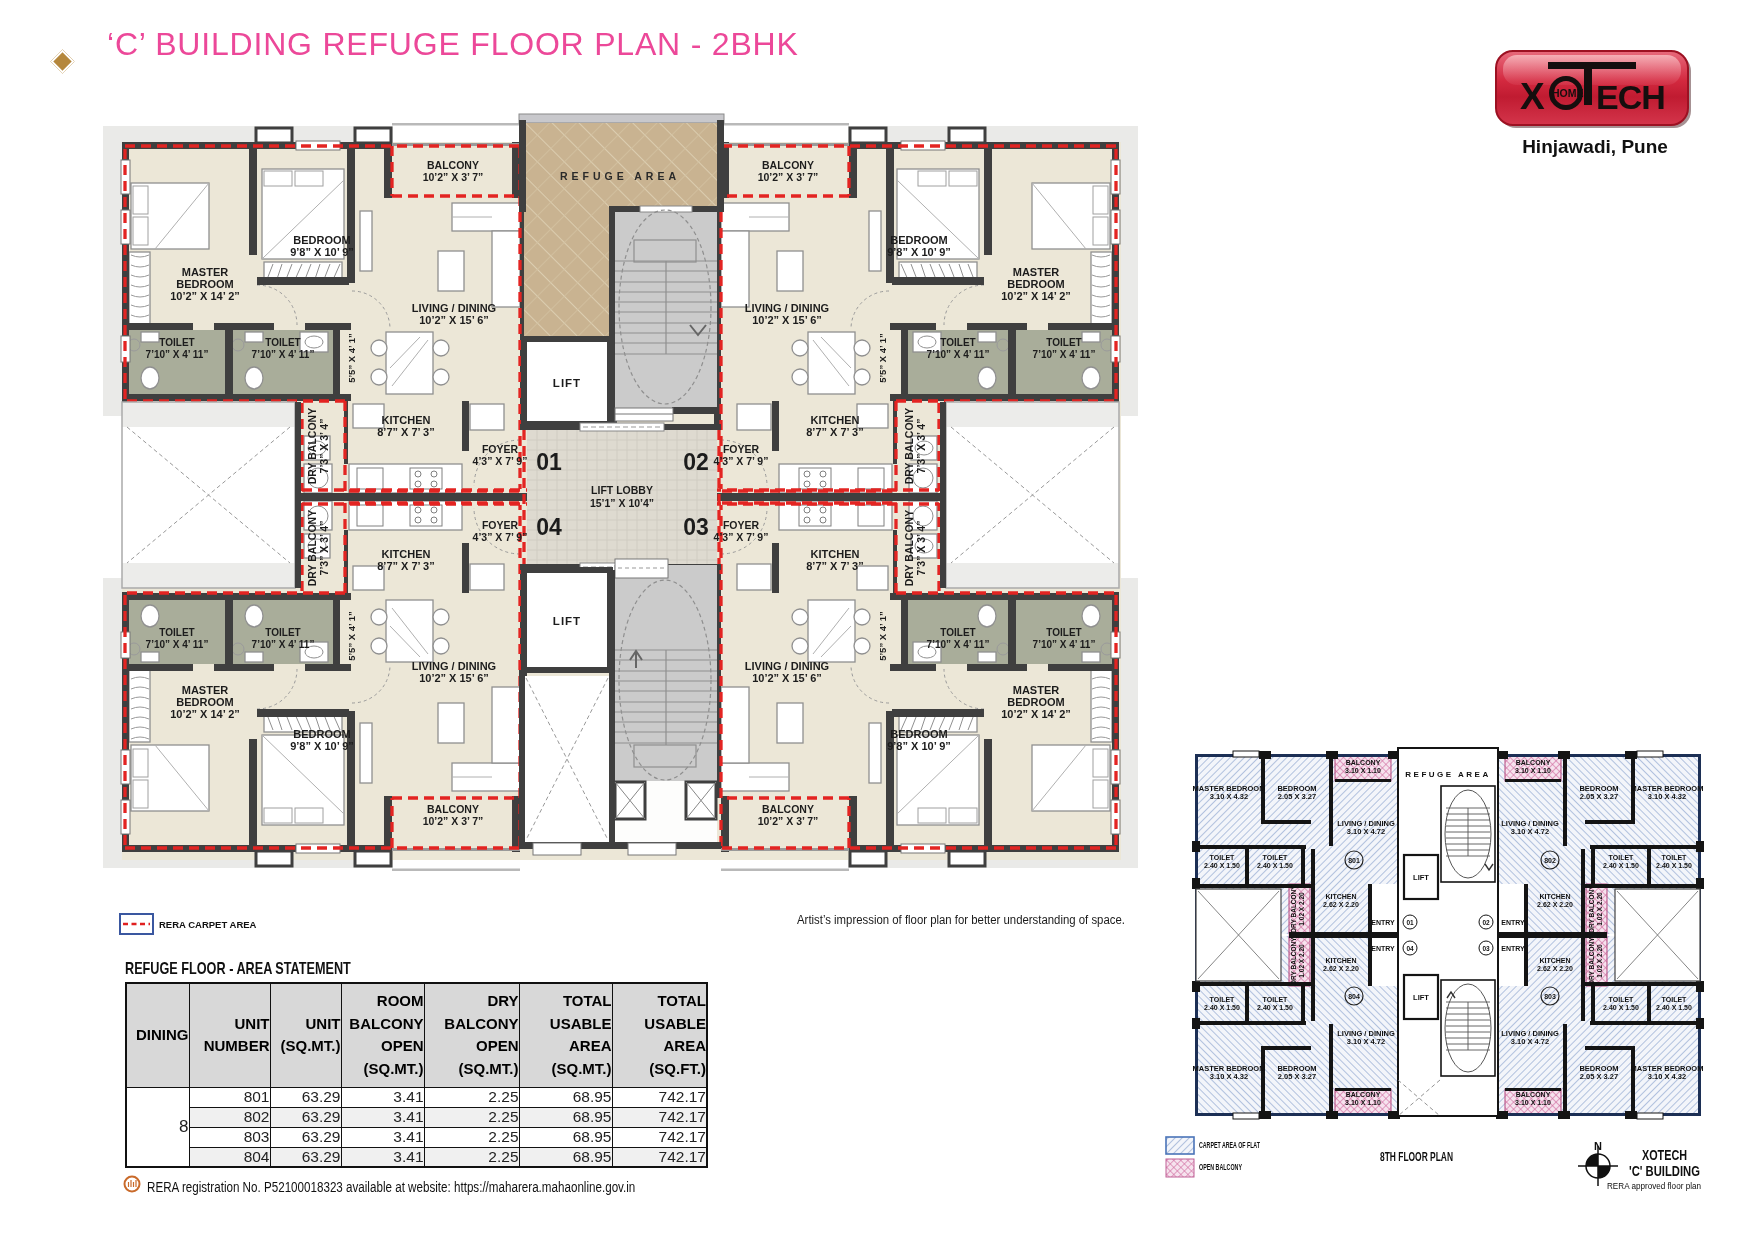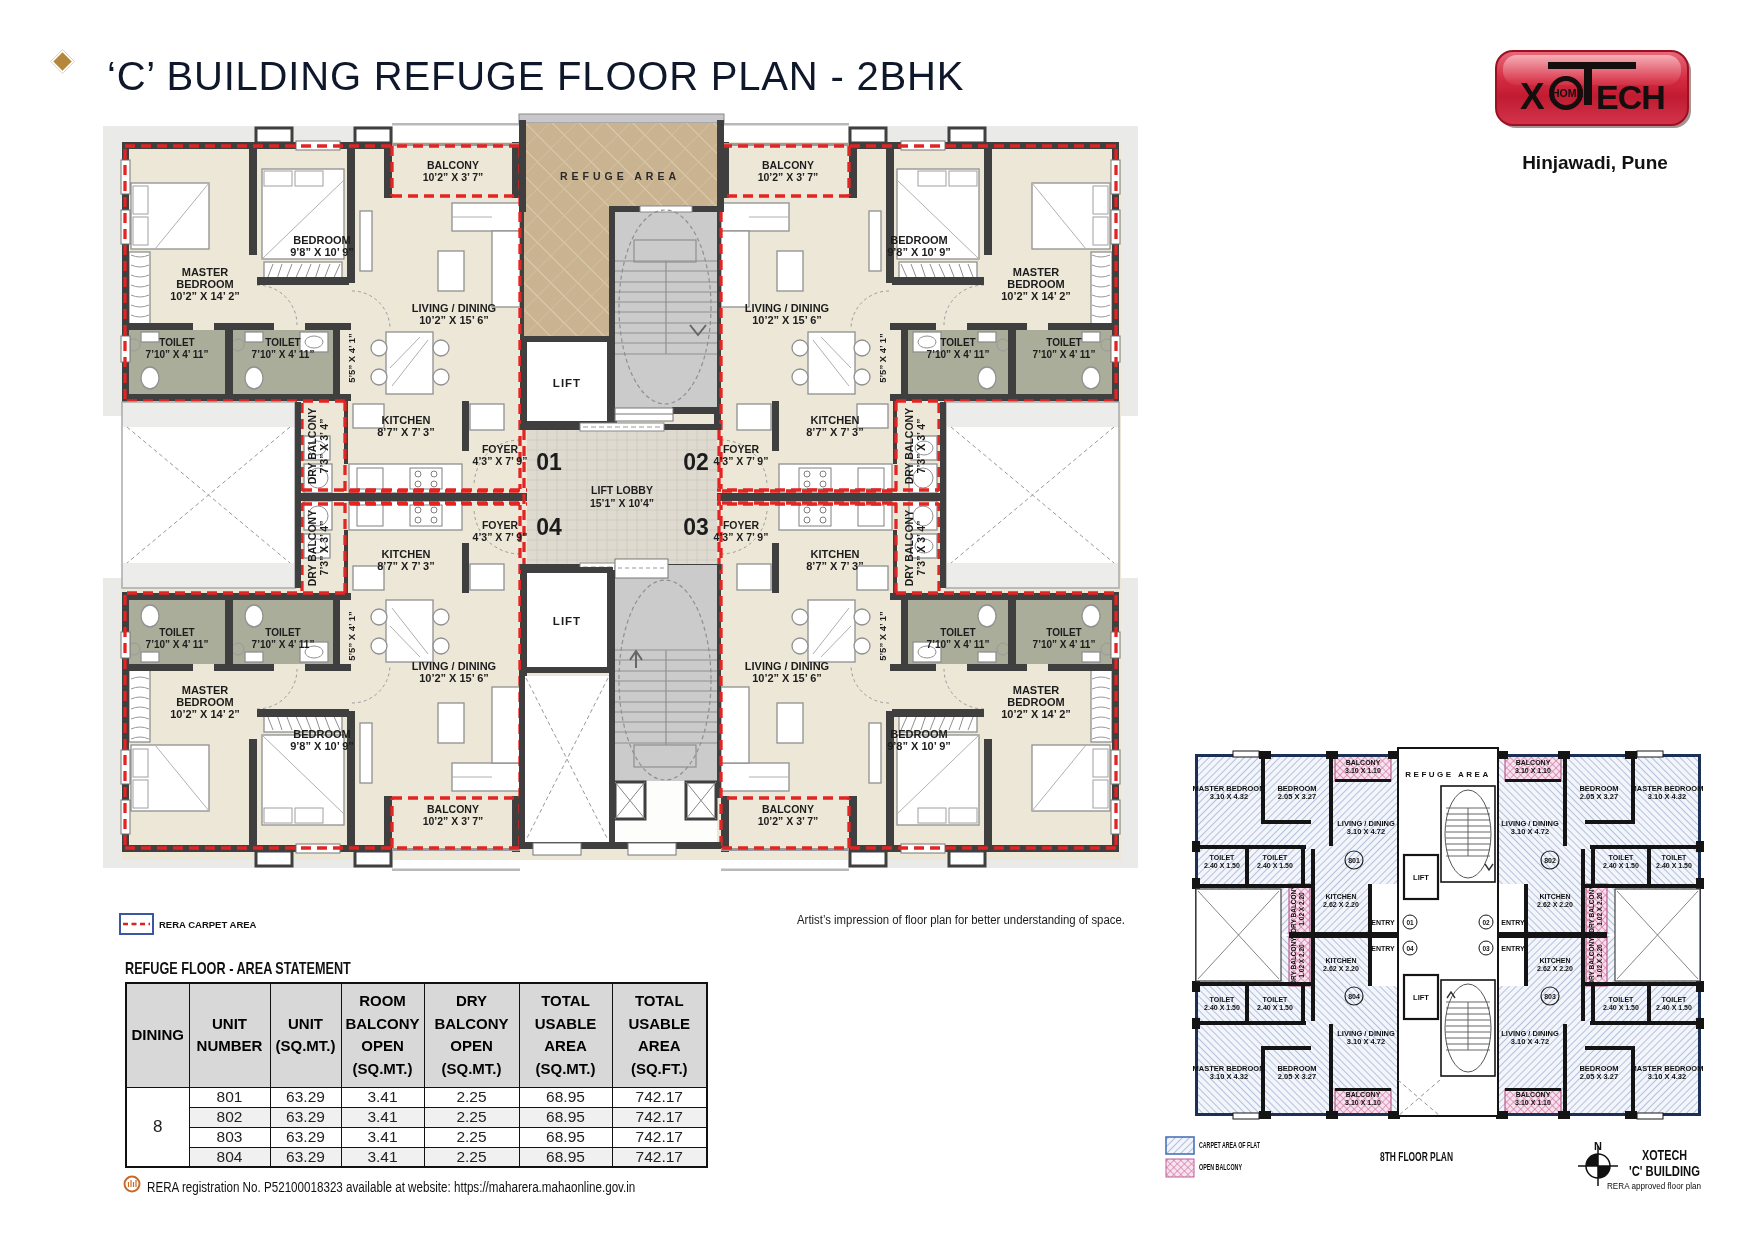--- a/index.html
+++ b/index.html
@@ -1,31 +1,31 @@
 <!DOCTYPE html>
 <html><head>
 <meta charset="utf-8">
 <style>
   html,body{margin:0;padding:0;}
   body{width:1755px;height:1241px;background:#fff;position:relative;overflow:hidden;
        font-family:"Liberation Sans",sans-serif;}
   .abs{position:absolute;}
-  #title{left:107px;top:54px;font-size:40px;color:#0f172a;letter-spacing:0.8px;}
+  #title{left:107px;top:26px;font-size:32px;color:#ec4899;letter-spacing:0.8px;}
   #diamond{left:54px;top:53px;width:17px;height:17px;background:#b5873c;transform:rotate(45deg);
            box-shadow:0 0 0 2px #fff inset, 0 0 0 3.5px #b5873c inset;}
   #artists{left:797px;top:913px;font-size:12.5px;color:#1a1a1a;transform:scaleX(0.91);transform-origin:left center;}
   #areatitle{left:125px;top:959px;font-size:17px;font-weight:bold;color:#111;transform:scaleX(0.745);transform-origin:left center;}
   table{border-collapse:collapse;table-layout:fixed;}
   #tblwrap{left:125px;top:982px;}
-  td,th{border:1.5px solid #111;font-family:"Liberation Sans",sans-serif;text-align:center;vertical-align:middle;padding:0;}
+  td,th{border:1.5px solid #111;font-family:"Liberation Sans",sans-serif;text-align:right;vertical-align:middle;padding:0;}
   th{background:#d8d8d8;font-size:15px;font-weight:bold;line-height:1.5;}
   td{font-size:15.5px;color:#222;}
   tr.alt td{background:#f0f0f0;}
   #reraline{left:147px;top:1178px;font-size:15.5px;color:#111;transform:scaleX(0.75);transform-origin:left center;}
-  #hinj{left:1495px;top:152px;width:200px;text-align:center;font-size:19px;font-weight:bold;color:#111;}
+  #hinj{left:1495px;top:136px;width:200px;text-align:center;font-size:19px;font-weight:bold;color:#111;}
 </style>
 </head>
 <body>
 <div class="abs" id="diamond"></div>
 <div class="abs" id="title">‘C’ BUILDING REFUGE FLOOR PLAN - 2BHK</div>
 
 <svg class="abs" style="left:1490px;top:42px" width="215" height="95">
   <defs>
     <linearGradient id="lgred" x1="0" y1="0" x2="0" y2="1">
       <stop offset="0" stop-color="#e86a7c"></stop>

